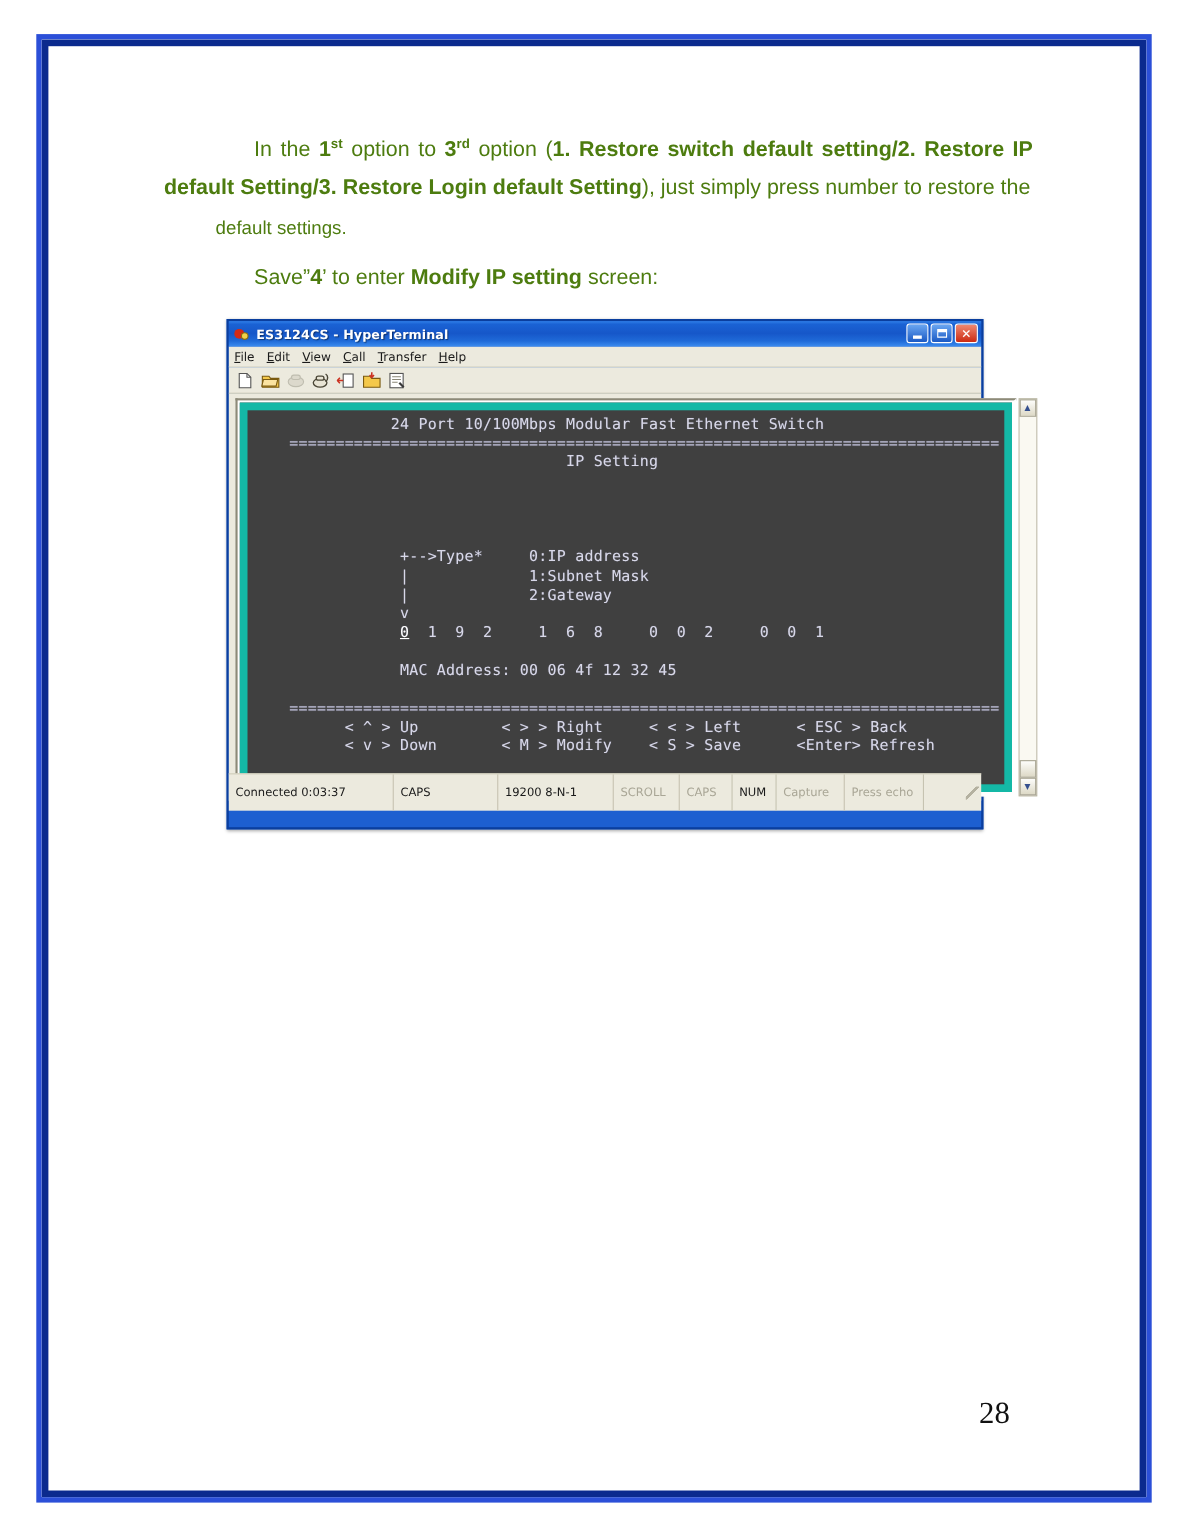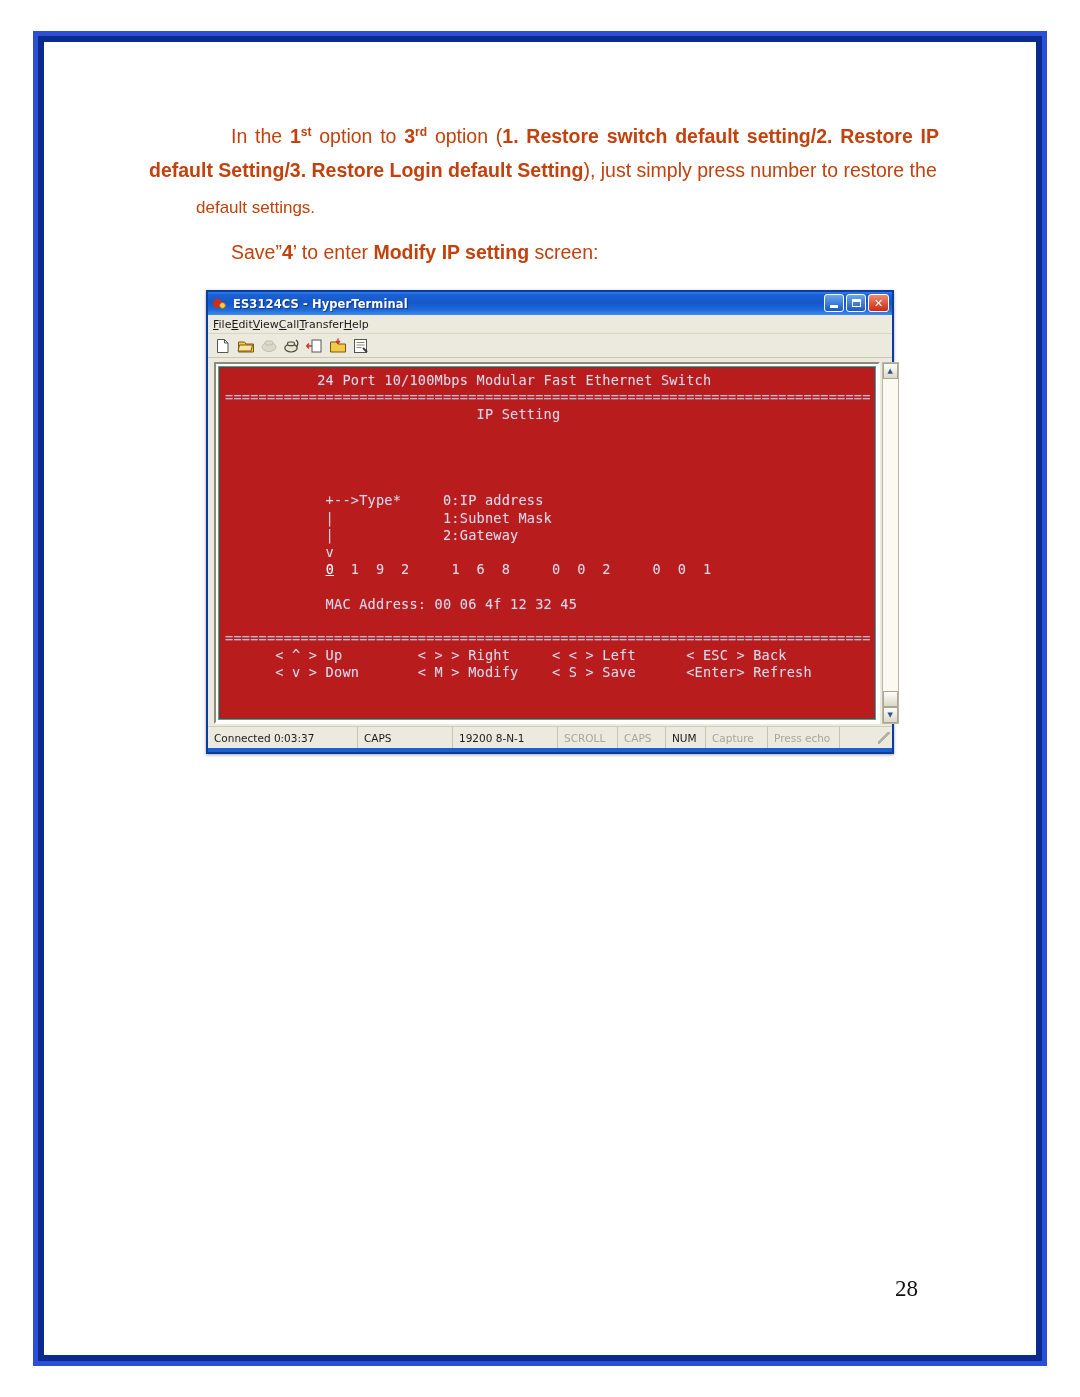--- a/index.html
+++ b/index.html
@@ -31,21 +31,21 @@
   }
 
   
   .doc-body {
     position: absolute;
     left: 105px; top: 78px;
     width: 790px;
   }
   .para {
     font-size: 19.5px;
-    color: #c2410c;
+    color: #4d7c0f;
     line-height: 1.72;
     text-align: justify;
     margin: 0;
   }
   .para-1 {
     text-indent: 82px;
   }
   .b { font-weight: bold; }
   sup { font-size: 0.62em; vertical-align: super; line-height: 0; font-weight: bold;}
   .para-2 {
@@ -122,20 +122,21 @@
   .wb .mn { display:block; width: 8px; height: 3px; background: #fff; margin-top: 6px; }
   .wb .mx { display:block; width: 9px; height: 8px; border: 1.5px solid #fff; border-top-width: 3px; }
 
   
   .ht-menubar {
     height: 19px;
     background: #eceade;
     border-bottom: 1px solid #d9d6c6;
     display: flex; align-items: center;
     padding-left: 5px;
+    gap: 11px;
   }
   .ht-menu-item {
     font-size: 11px;
     color: #1a1a1a;
     font-family: "DejaVu Sans", sans-serif;
     white-space: nowrap;
   }
   .ht-menu-item u { text-decoration: underline; }
 
   
@@ -161,24 +162,25 @@
   .term-outer {
     flex: 1 1 auto;
     border: 2px solid;
     border-color: #8d8a78 #ffffff #ffffff #8d8a78;
     background: #ffffff;
     padding: 2px;
     position: relative;
   }
   .term-screen {
     width: 100%; height: 100%;
-    background: #b91c1c;
-    border: 1px solid #14b8a6;
+    background: #404040;
+    border: 7px solid #14b8a6;
     overflow: hidden;
     position: relative;
+    padding-left: 32px;
   }
   .term-text {
     font-family: "DejaVu Sans Mono", monospace;
     font-size: 13.6px;
     line-height: 17.2px;
     color: #d8d8e8;
     white-space: pre;
     padding: 5px 4px 0 6px;
     letter-spacing: 0.2px;
     text-shadow: 0 0 1px rgba(200,200,255,0.35);
@@ -206,22 +208,22 @@
   .sb-track { flex: 1 1 auto; background: #faf9f2; }
   .sb-thumb {
     height: 16px;
     background: linear-gradient(to bottom, #fdfdfb, #ddd9c6);
     border: 1px solid #a9a694;
   }
 
   
   .ht-statusbar {
     position: absolute;
-    left: 0; right: 0; bottom: 4px;
-    height: 22px;
+    left: 0; right: 0; bottom: 15px;
+    height: 34px;
     background: #eceade;
     border-top: 1px solid #cfccba;
     display: flex; align-items: center;
     font-size: 10.5px;
     color: #1a1a1a;
   }
   .sb-cell {
     height: 100%;
     display: flex; align-items: center;
     padding: 0 6px;
@@ -235,21 +237,21 @@
     width: 12px; height: 12px; margin-right: 2px;
     background:
       linear-gradient(135deg, transparent 40%, #b4b1a0 40%, #b4b1a0 55%, transparent 55%);
   }
 
   
   .page-num {
     position: absolute;
     right: 118px; bottom: 53px;
     font-family: "Liberation Serif", serif;
-    font-size: 23px;
+    font-size: 28px;
     color: #111;
   }
 </style>
 </head>
 <body>
 
 <div class="page-frame">
   <div class="page-frame-inner">
 
     <div class="doc-body">

